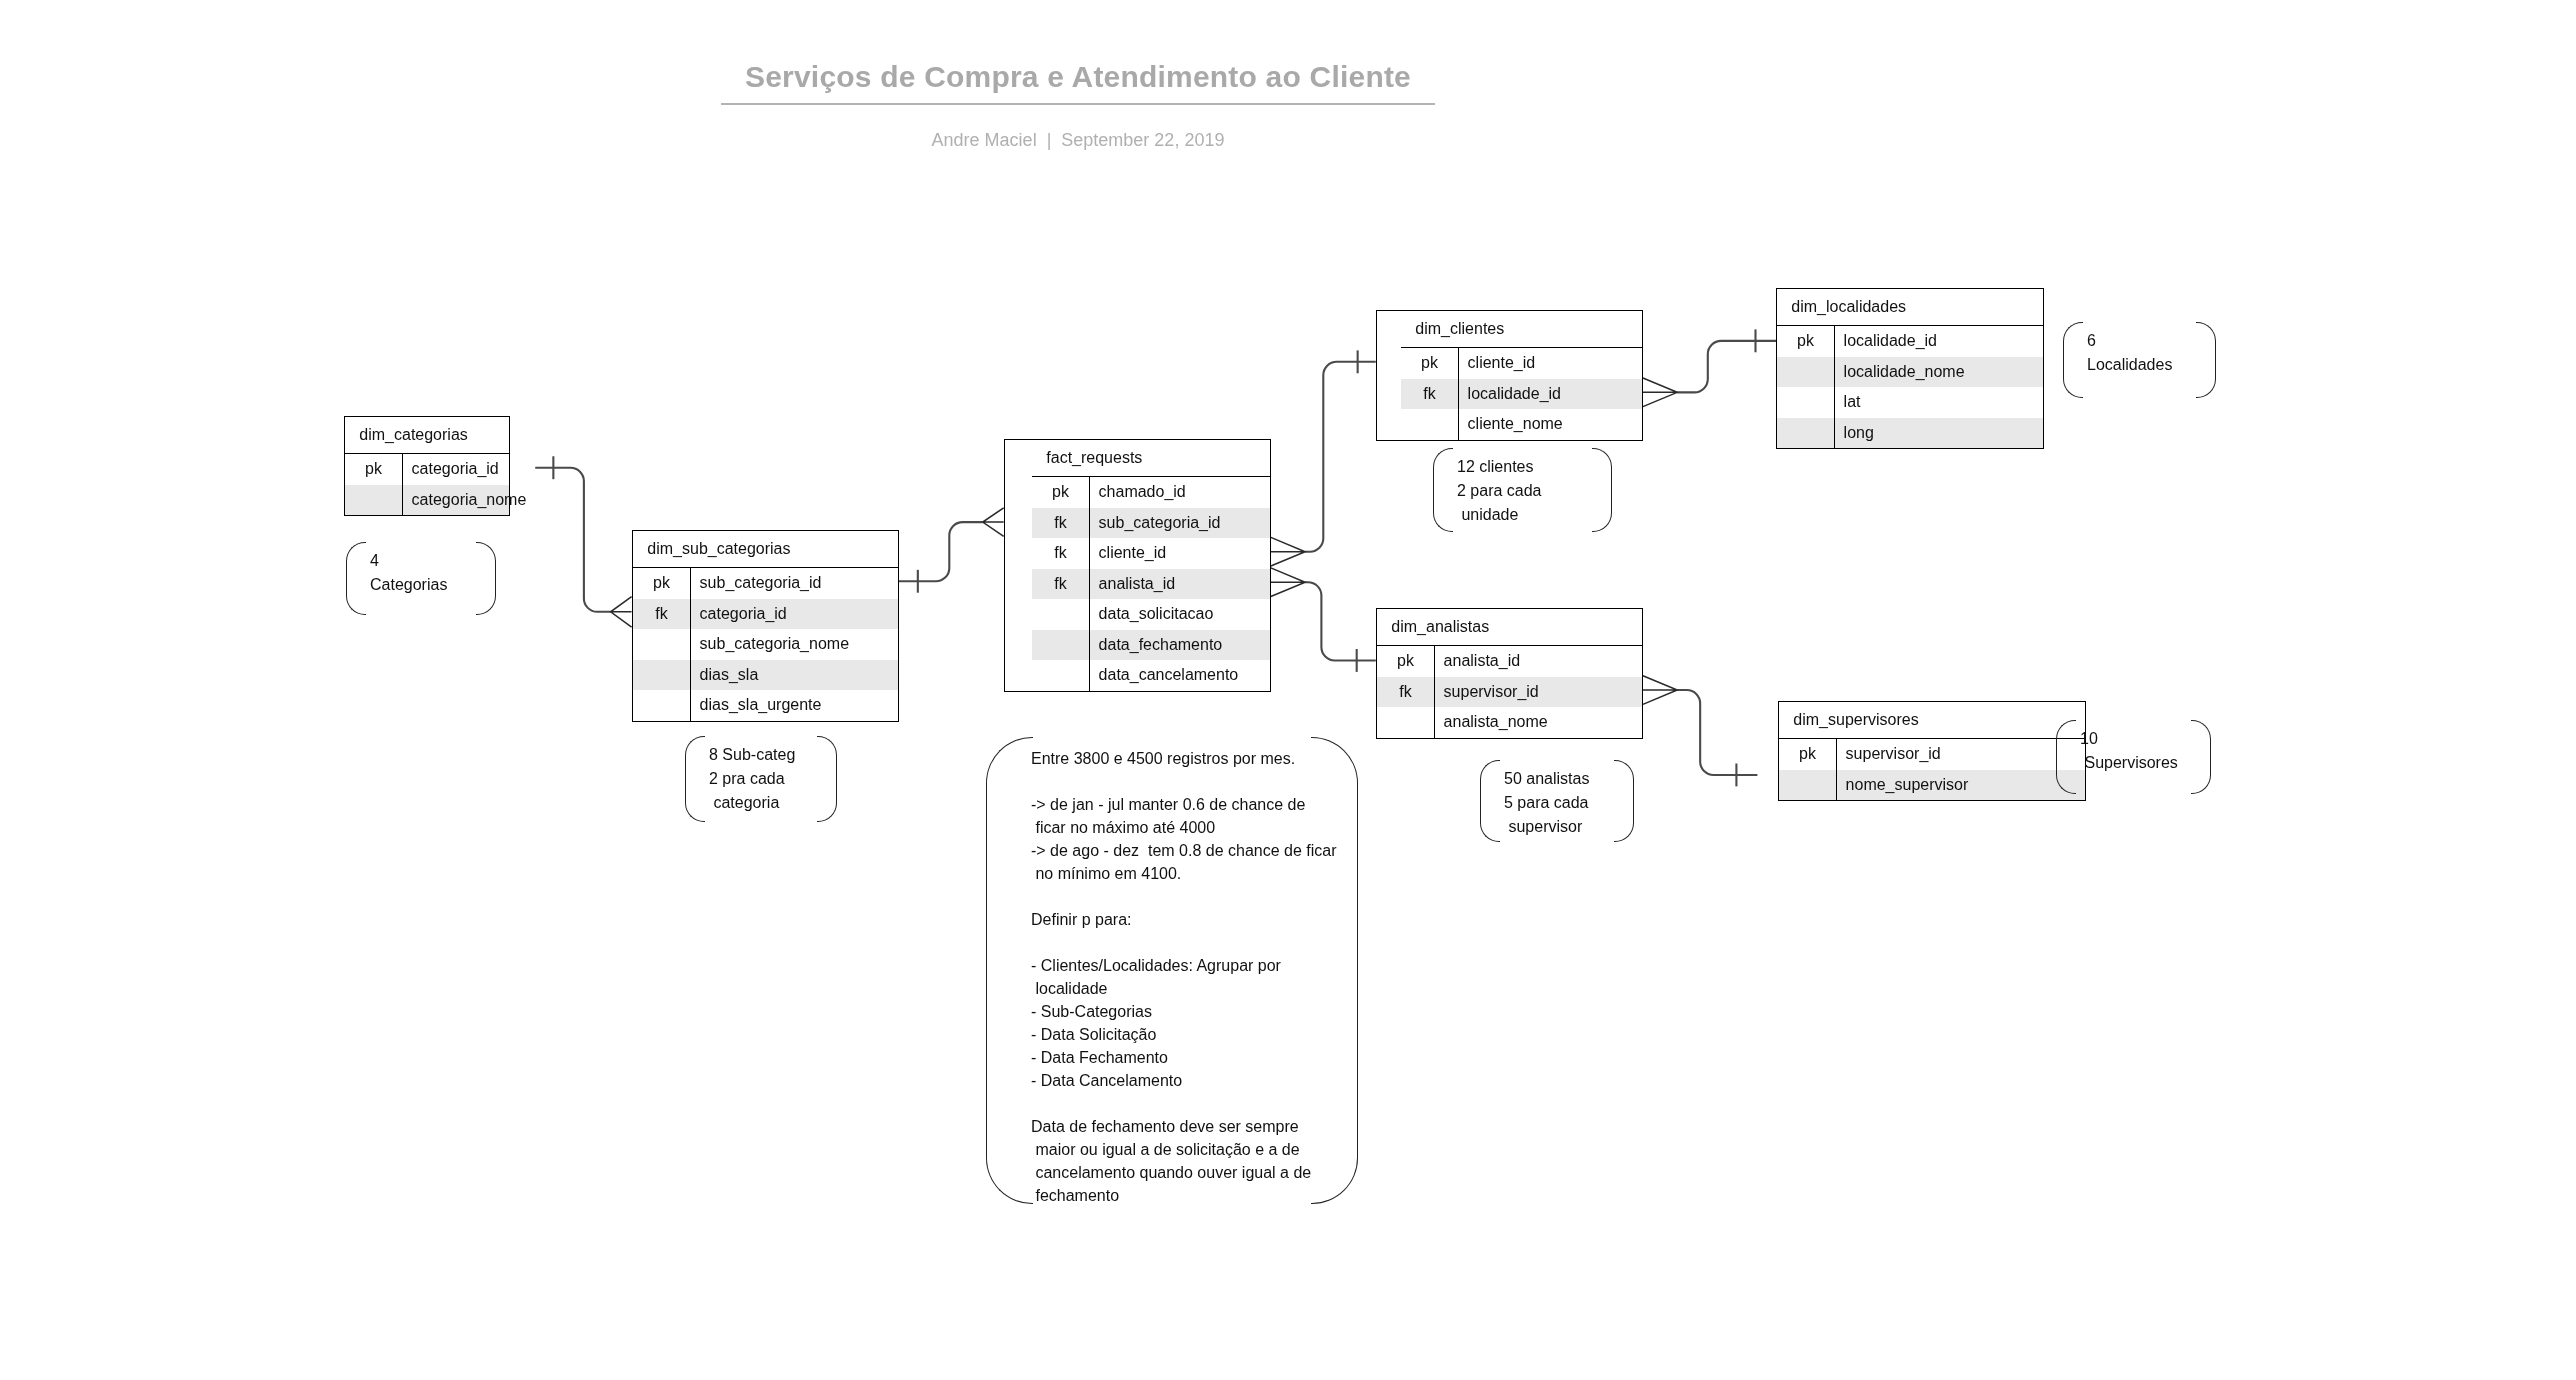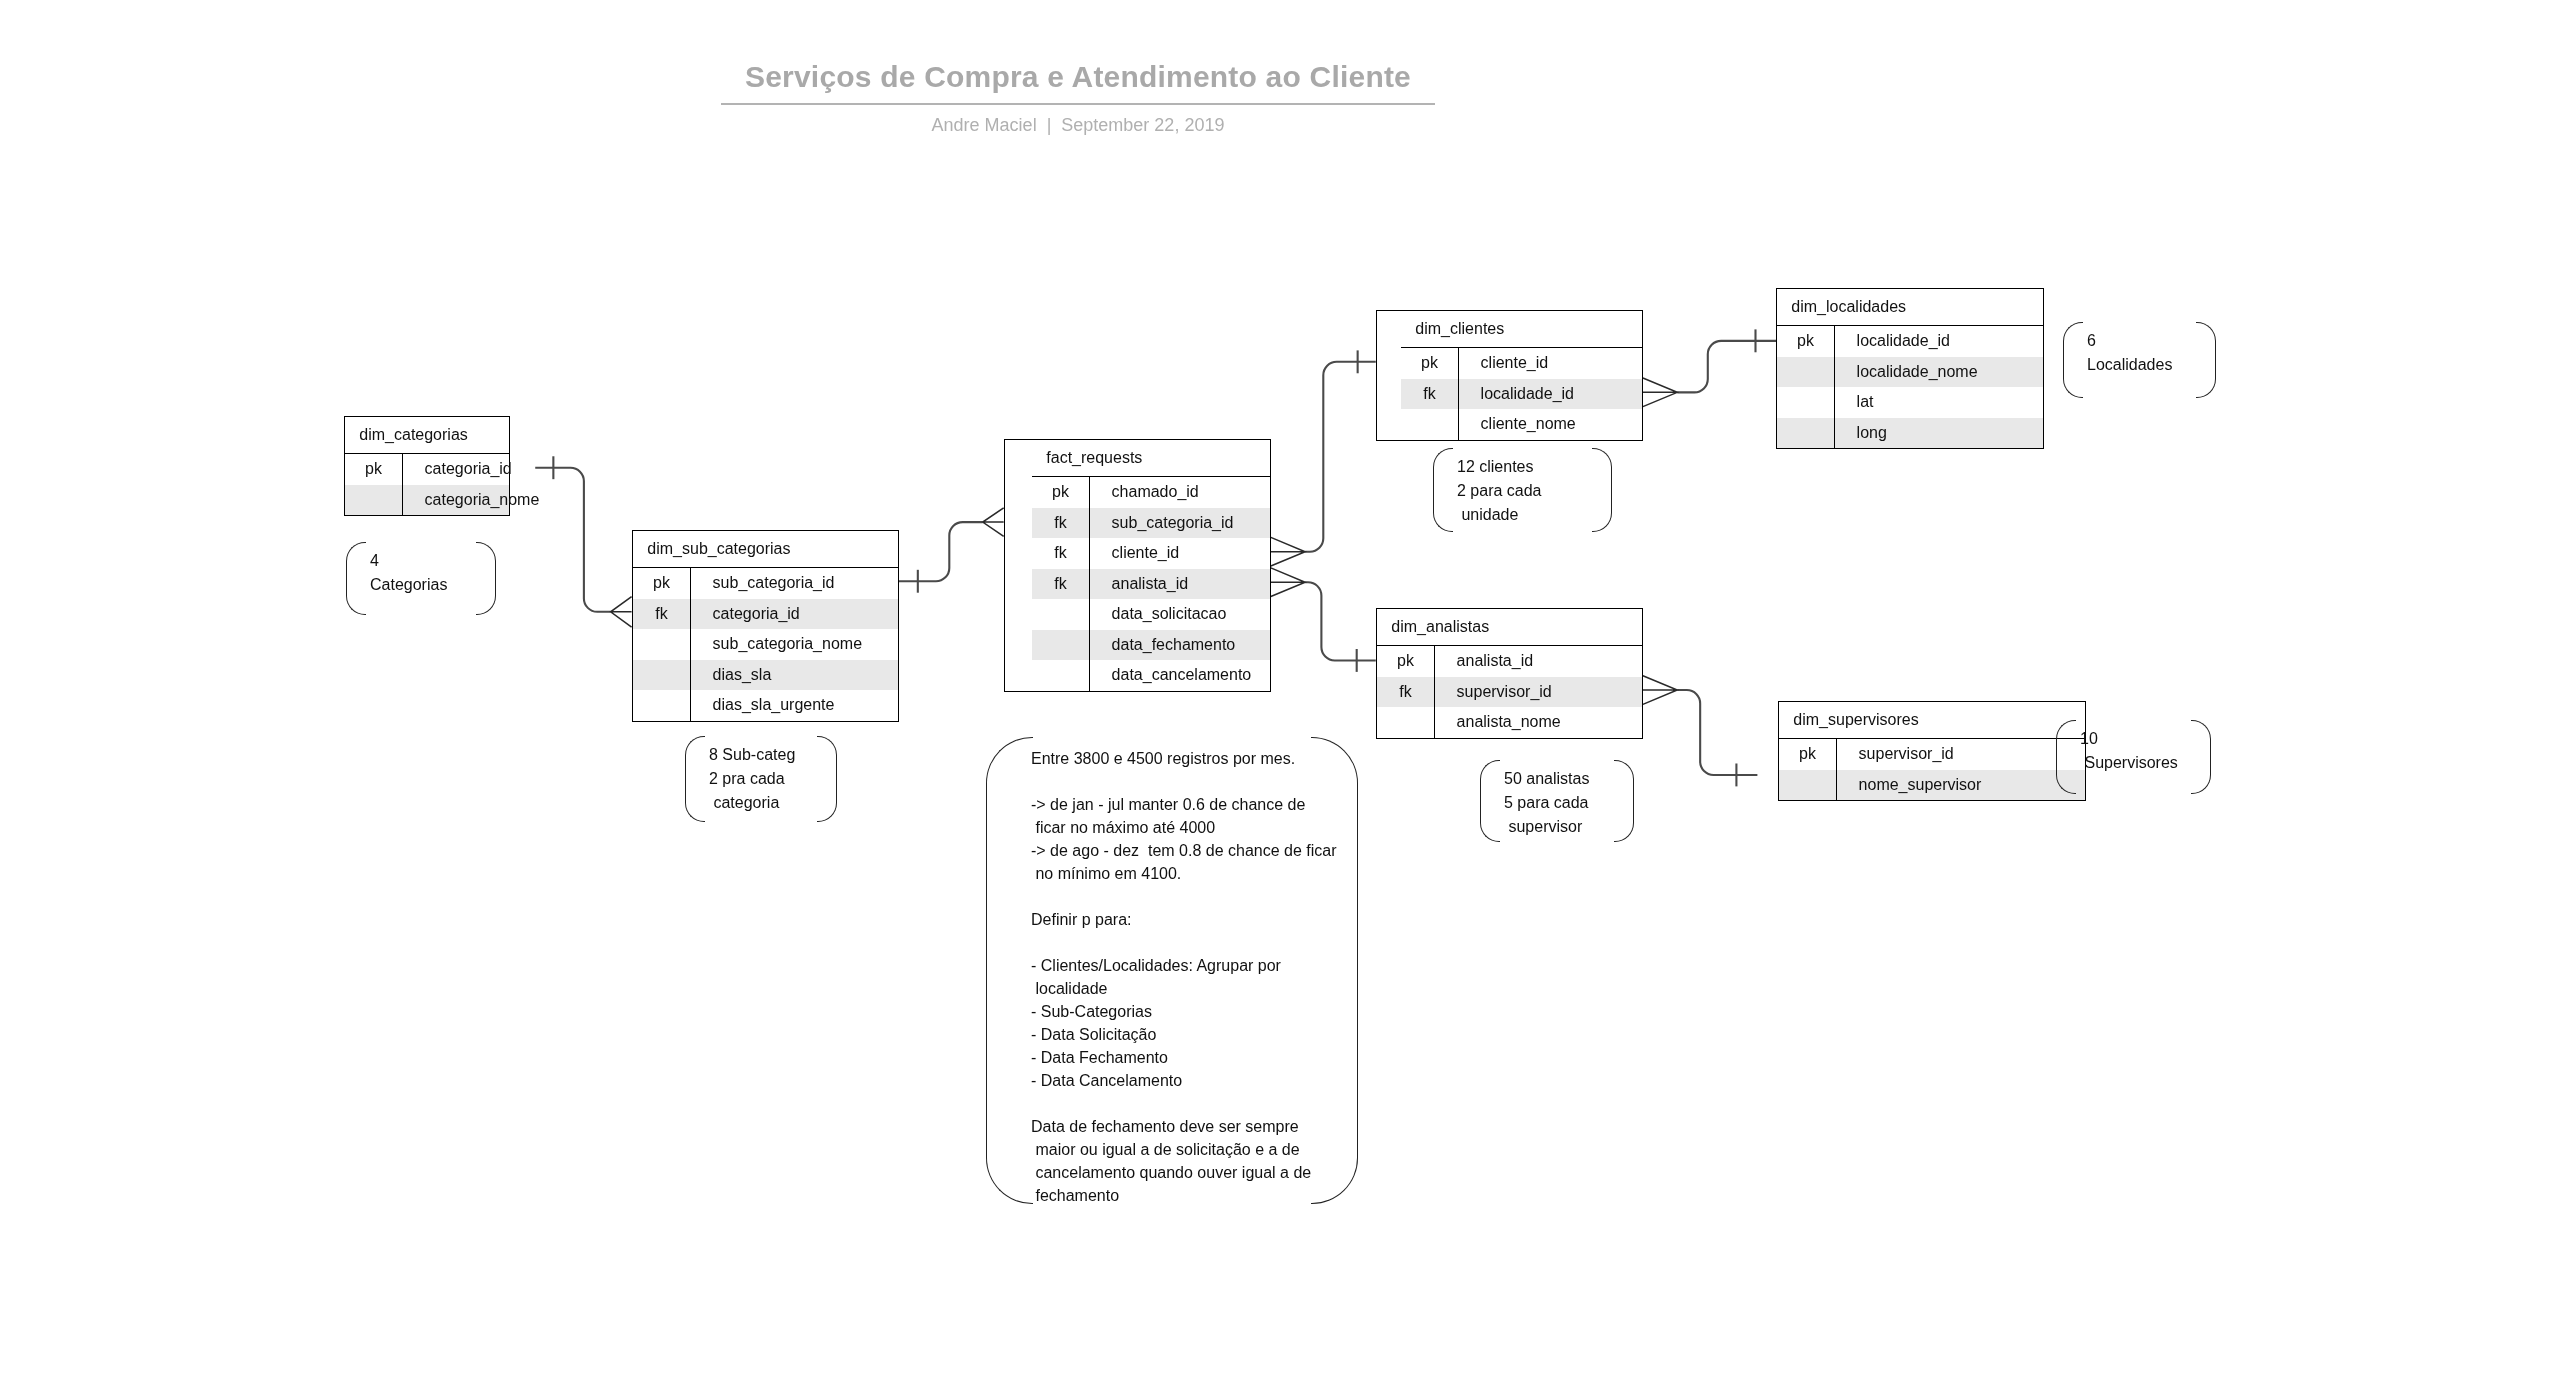--- a/index.html
+++ b/index.html
@@ -4,25 +4,25 @@
 <style>
   html,body{margin:0;padding:0;}
   body{
     width:2576px;height:1381px;position:relative;background:#ffffff;
     font-family:"Liberation Sans", sans-serif;overflow:hidden;color:#111;
   }
   
   .title-block{position:absolute;left:721px;top:61px;width:714px;text-align:center;}
   .main-title{font-size:30px;font-weight:bold;line-height:31.5px;color:#a9a9a9;letter-spacing:0.2px;}
   .title-rule{border:none;border-top:2.9px solid #b3b3b3;margin:10.5px 0 0 0;}
-  .subtitle{margin-top:10px;font-size:18px;color:#b0b0b0;white-space:pre;}
+  .subtitle{margin-top:25px;font-size:18px;color:#b0b0b0;white-space:pre;}
   
   .erd-table{position:absolute;background:#fff;border:1.9px solid #000;box-sizing:border-box;font-size:16px;}
   .t-name{height:36px;display:flex;align-items:center;padding-left:14.3px;border-bottom:1.9px solid #000;background:#fff;}
-  .t-row{height:30.5px;display:flex;align-items:stretch;background:#fff;gap:13px;}
+  .t-row{height:30.5px;display:flex;align-items:stretch;background:#fff;}
   .t-row:nth-child(even){background:#e8e8e8;}
   .t-key{flex:0 0 57px;width:57px;border-right:1.9px solid #000;display:flex;align-items:center;justify-content:center;}
   .t-field{flex:1;display:flex;align-items:center;padding-left:8.6px;}
   
   .note{position:absolute;font-size:16px;line-height:24px;}
   .note .bl{position:absolute;left:0;top:0;bottom:0;width:19px;border:1.9px solid #222;border-right:none;border-radius:19px 0 0 19px;}
   .note .br{position:absolute;right:0;top:0;bottom:0;width:19px;border:1.9px solid #222;border-left:none;border-radius:0 19px 19px 0;}
   .note .nt{position:absolute;left:24px;top:6.7px;right:23px;white-space:pre-wrap;}
   .note-big .bl{width:46px;border-radius:46px 0 0 46px;}
   .note-big .br{width:46px;border-radius:0 46px 46px 0;}

